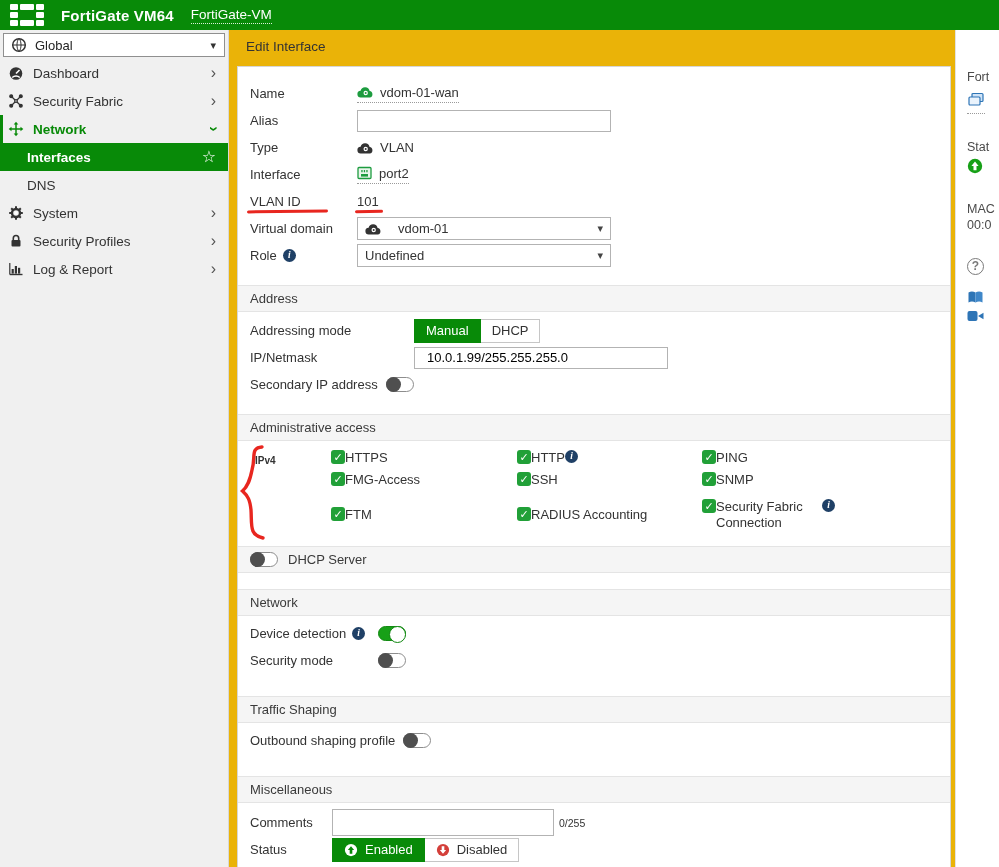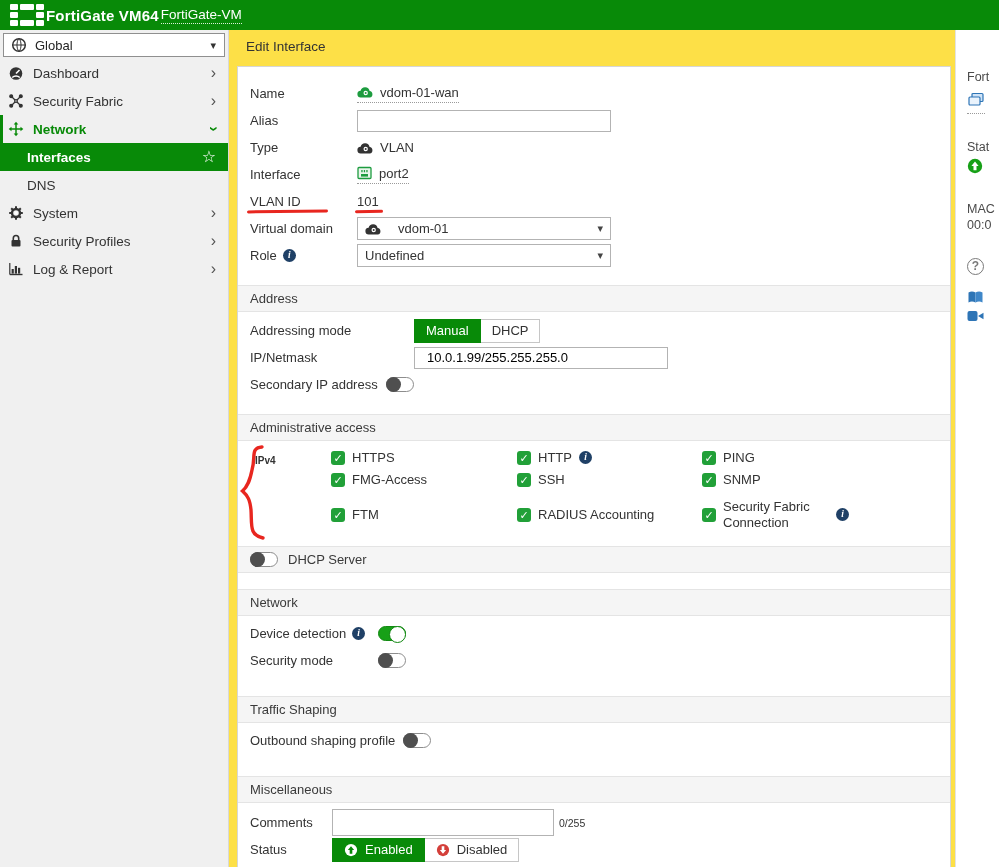--- a/index.html
+++ b/index.html
@@ -2,21 +2,21 @@
 <html><head>
 <meta charset="utf-8">
 <style>
   * { margin:0; padding:0; box-sizing:border-box; }
   html,body { width:999px; height:867px; overflow:hidden; background:#f0f0f0;
     font-family:"Liberation Sans","DejaVu Sans",sans-serif; }
   .app { width:999px; height:867px; position:relative; }
 
   
   .topbar { height:30px; background:#088a08; display:flex; align-items:center;
-    padding:13px 10px; gap:2px; color:#fff; }
+    padding:13px 10px; gap:17px; color:#fff; }
   .logo { display:flex; flex-direction:column; gap:2px; }
   .logo .lrow { display:flex; gap:2px; }
   .logo .sq { width:8px; height:6px; background:#fff; border-radius:1px; }
   .logo .wide { width:14px; height:6px; background:#fff; border-radius:1px; }
   .logo .gap { width:14px; height:6px; background:transparent; }
   .prod { font-size:15px; font-weight:bold; letter-spacing:.2px; }
   .host { font-size:13.5px; border-bottom:1px dotted rgba(255,255,255,.85); padding-bottom:1px; }
 
   .shell { display:flex; height:837px; }
 
@@ -31,21 +31,21 @@
   .chev.down { display:inline-block; transform:rotate(90deg); }
   .nav-item.network { border-left:3px solid #088a08; padding-left:5px; color:#088a08; font-weight:700; }
   .nav-item.network .chev { color:#088a08; }
   .sub-item { height:28px; display:flex; align-items:center; padding-left:27px; padding-right:12px;
     font-size:13.5px; color:#333; cursor:pointer; }
   .sub-item.active { background:#088a08; color:#fff; font-weight:700; }
   .star { margin-left:auto; color:#fff; font-size:16px; line-height:1; }
   .icon16 { width:16px; height:16px; flex:none; display:inline-block; }
 
   
-  .main { flex:1; min-width:0; background:#fde047; }
+  .main { flex:1; min-width:0; background:#eab308; }
   .page-title { height:32px; display:flex; align-items:center; padding-left:17px;
     font-size:13.5px; color:#333; }
   .card { margin:4px 4px 0 8px; background:#fff; border:1px solid #d6d6d6;
     padding-top:13px; height:1100px; position:relative; }
 
   .frow { display:flex; align-items:center; min-height:27px; padding-left:12px;
     font-size:13px; color:#333; position:relative; }
   .flabel { width:107px; flex:none; display:flex; align-items:center; gap:6px; }
   .flabel-wide { width:164px; flex:none; }
   .nlabel { width:128px; flex:none; display:flex; align-items:center; gap:6px; }
@@ -85,21 +85,21 @@
 
   .info { width:13px; height:13px; border-radius:50%; background:#1f4066; color:#fff; flex:none;
     font-size:9.5px; line-height:13px; text-align:center; font-weight:bold;
     font-family:"Liberation Serif","DejaVu Serif",serif; font-style:italic; cursor:pointer; }
   .info::before { content:"i"; }
 
   .admin-body { padding:9px 0 14px 15px; position:relative; }
   .ipv4-label { position:absolute; left:17px; top:14px; font-size:10px; color:#333;font-weight:bold; }
   .cb-grid { margin-left:78px; display:grid; grid-template-columns:186px 185px 212px;
     row-gap:7px; align-items:center; }
-  .cbitem { display:flex; align-items:center; gap:7px; font-size:13px; color:#333; }
+  .cbitem { display:flex; align-items:flex-start; font-size:13px; color:#333; }
   .cbitem .wrap2 { max-width:106px; line-height:1.2; }
 
   .counter { margin-left:9px; font-size:10.5px; color:#333; }
   .comments { width:222px; height:27px; border:1px solid #b3b3b3; resize:none; position:relative;
     background:#fff; }
   .grip { width:9px; height:9px; margin-left:-13px; margin-top:14px;
     background:repeating-linear-gradient(135deg, transparent 0 2px, #999 2px 3px); flex:none; }
 
   
   .rightpanel { width:44px; flex:none; background:#fff; border-left:1px solid #e2e2e2;

